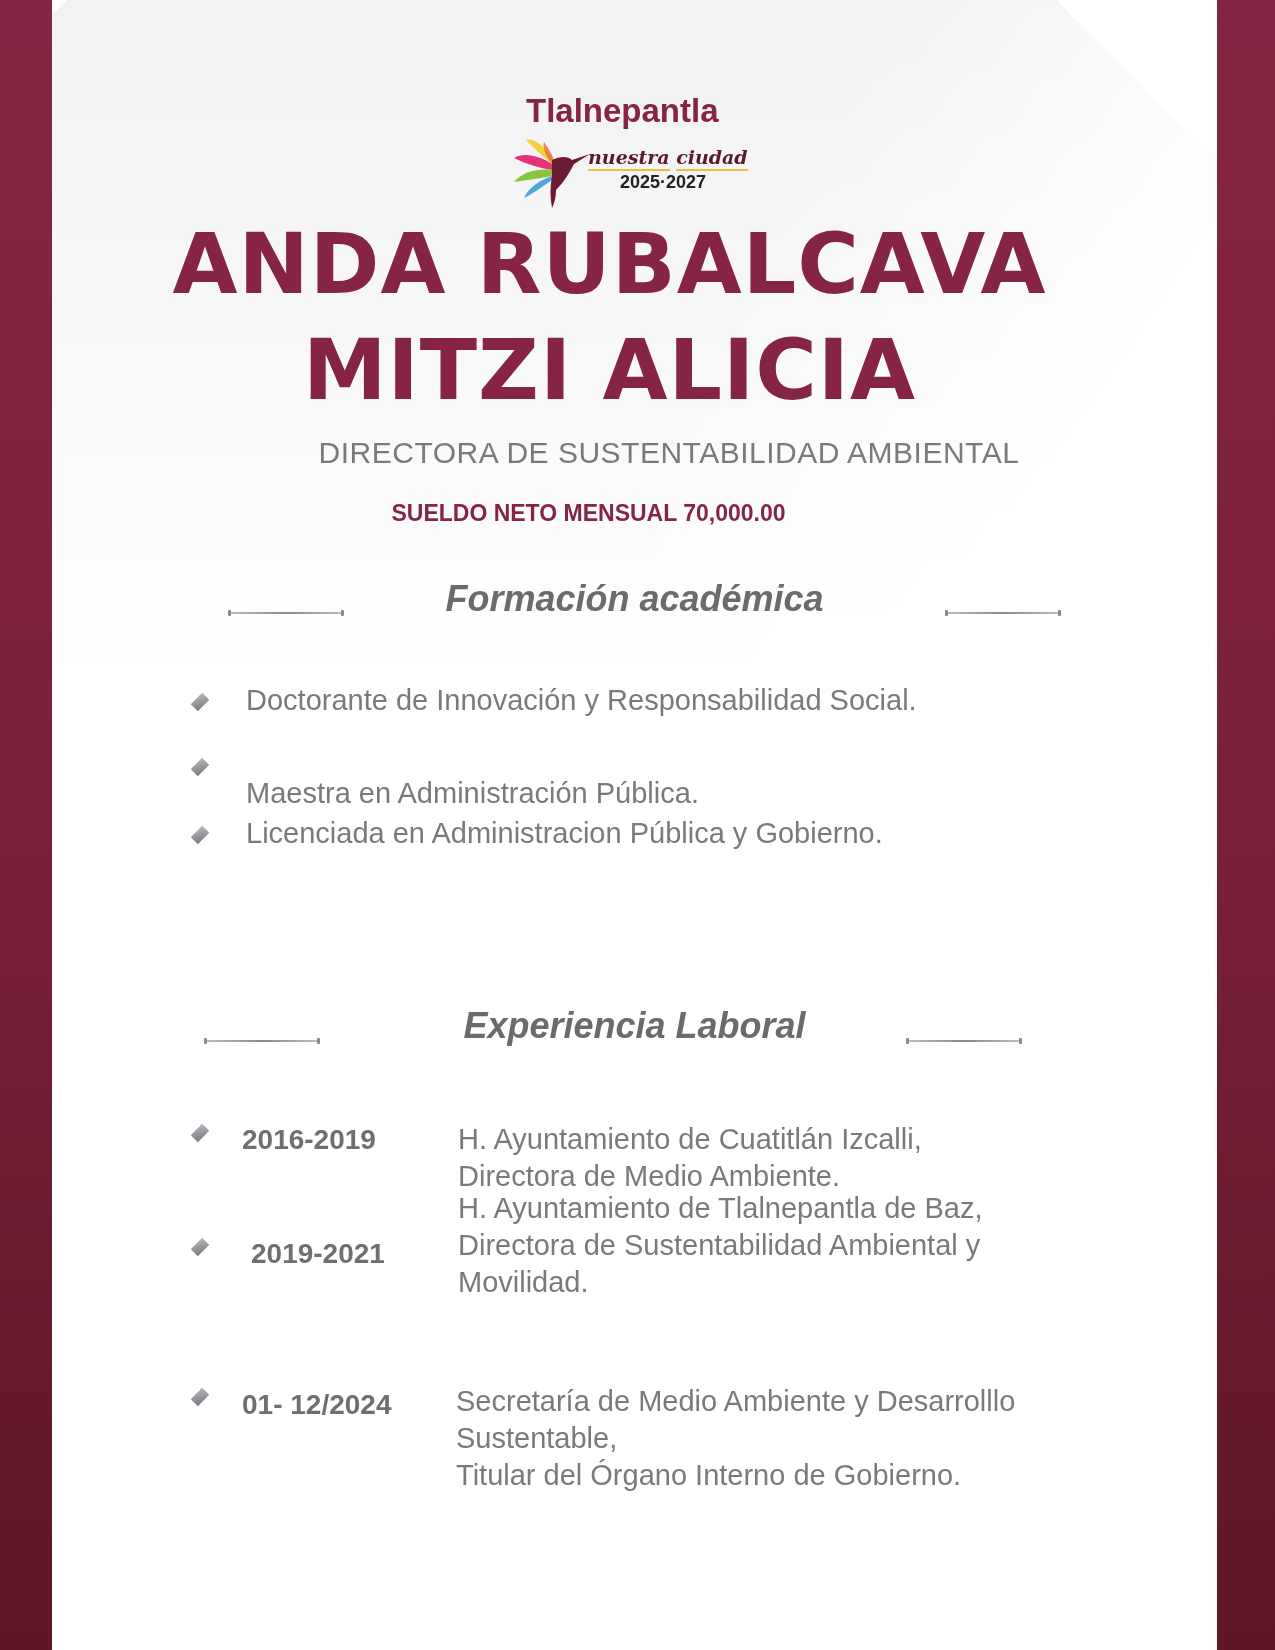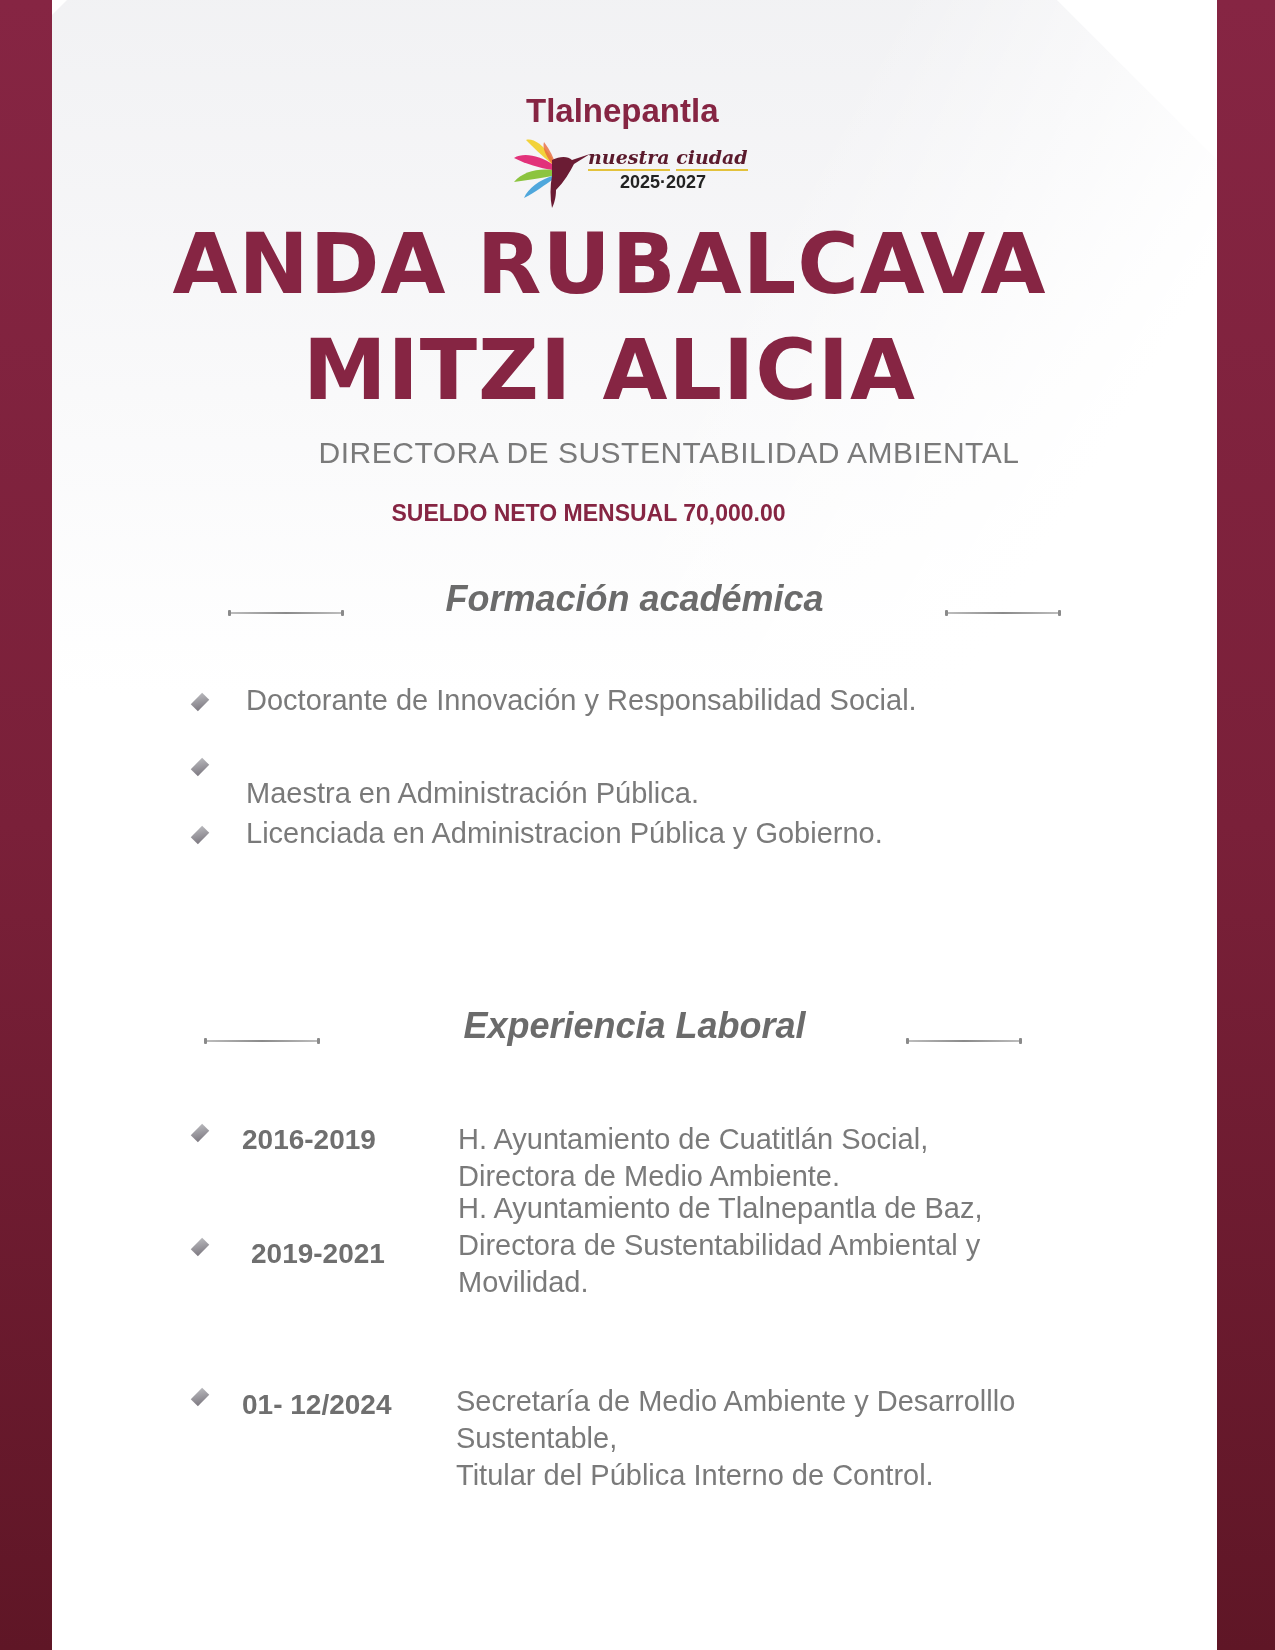--- a/index.html
+++ b/index.html
@@ -129,37 +129,37 @@
   <div class="edu-item" style="top:817px; left:194px;">Licenciada en Administracion Pública y Gobierno.</div>
 
   <div class="divider" style="left:154px; top:1040px;"></div>
   <div class="section-title" style="top:1005px;">Experiencia Laboral</div>
   <div class="divider" style="left:856px; top:1040px;"></div>
 
   <div>
     <div class="diamond" style="left:141px; top:1126px;"></div>
     <div class="exp-date" style="left:190px; top:1124px;">2016-2019</div>
     <div class="exp-desc" style="top:1121px;">
-      <div>H. Ayuntamiento de Cuatitlán Social,</div>
+      <div>H. Ayuntamiento de Cuatitlán Izcalli,</div>
       <div>Directora de Medio Ambiente.</div>
     </div>
   </div>
 
   <div>
     <div class="diamond" style="left:141px; top:1240px;"></div>
     <div class="exp-date" style="left:199px; top:1238px;">2019-2021</div>
     <div class="exp-desc" style="top:1190px;">
       <div>H. Ayuntamiento de Tlalnepantla de Baz,</div>
       <div>Directora de Sustentabilidad Ambiental y</div>
       <div>Movilidad.</div>
     </div>
   </div>
 
   <div>
     <div class="diamond" style="left:141px; top:1390px;"></div>
     <div class="exp-date" style="left:190px; top:1389px;">01- 12/2024</div>
     <div class="exp-desc" style="top:1383px; left:404px;">
       <div>Secretaría de Medio Ambiente y Desarrolllo</div>
       <div>Sustentable,</div>
-      <div>Titular del Pública Interno de Control.</div>
+      <div>Titular del Órgano Interno de Gobierno.</div>
     </div>
   </div>
 </div>
 
 </body></html>

